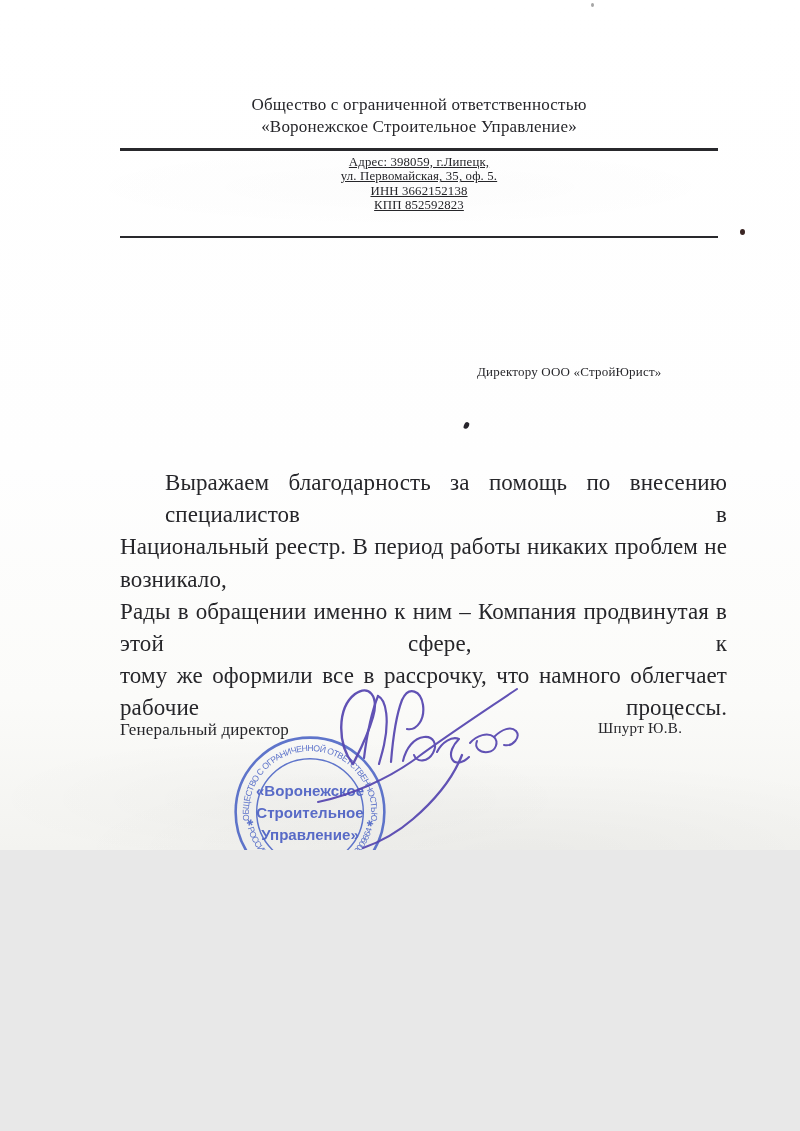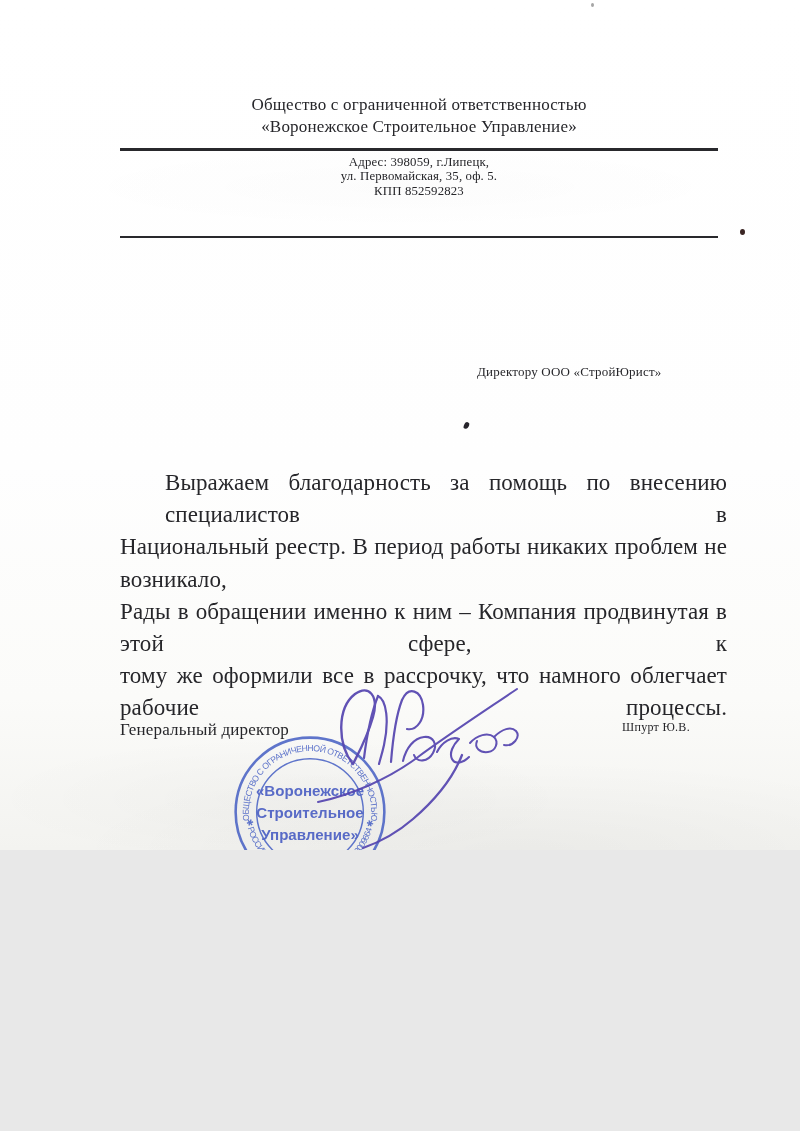--- a/index.html
+++ b/index.html
@@ -24,44 +24,45 @@
   .rule{left:120px;width:598px;background:#28282c;}
   .addr{
     left:120px;width:598px;text-align:center;
     font-size:12.8px;line-height:14.3px;letter-spacing:0.15px;
   }
   .recipient{left:477px;top:364px;font-size:13px;letter-spacing:0.2px;}
   .body-block{left:120px;top:467px;width:607px;font-size:23px;line-height:32.2px;letter-spacing:0.1px;}
   .jline{text-align:justify;text-align-last:justify;}
   .indent{padding-left:45px;}
   .sig-title{left:120px;top:720px;font-size:17px;letter-spacing:0.2px;}
-  .sig-name{left:622px;top:720px;font-size:12px;letter-spacing:0.3px;}
+  .sig-name{left:598px;top:720px;font-size:15px;letter-spacing:0.3px;}
   .stamp-wrap{left:231px;top:733px;width:158px;height:158px;opacity:0.88;}
   .stamp-wrap text{font-family:"Liberation Sans","DejaVu Sans",sans-serif;}
   .sig-wrap{left:300px;top:670px;width:230px;height:200px;}
   .ink-comma{
     left:464px;top:422px;width:5px;height:7px;background:#26242b;
     border-radius:60% 40% 70% 30%;transform:rotate(18deg);
   }
   .ink-dot{left:740px;top:229px;width:5px;height:6px;background:#3a2523;border-radius:50%;}
   .speck{left:591px;top:3px;width:3px;height:4px;background:#8f8f8f;border-radius:50%;opacity:.8;}
 </style>
 </head>
 <body>
 
 <div class="page">
 
   <div class="abs hdr" style="top:94px;">Общество с ограниченной ответственностью</div>
   <div class="abs hdr" style="top:116px;">«Воронежское Строительное Управление»</div>
 
   <div class="abs rule" style="top:148px;height:3px;"></div>
 
-  <div class="abs addr" style="top:155px;">
+  <div class="abs addr" style="top:155px;text-decoration:underline;">
     <div>Адрес: 398059, г.Липецк,</div>
     <div>ул. Первомайская, 35, оф. 5.</div>
+    <div>ИНН 3662152138</div>
     <div>КПП 852592823</div>
   </div>
 
   <div class="abs rule" style="top:236px;height:2px;"></div>
 
   <div class="abs ink-dot"></div>
   <div class="abs speck"></div>
 
   <div class="abs recipient">Директору ООО «СтройЮрист»</div>
 

